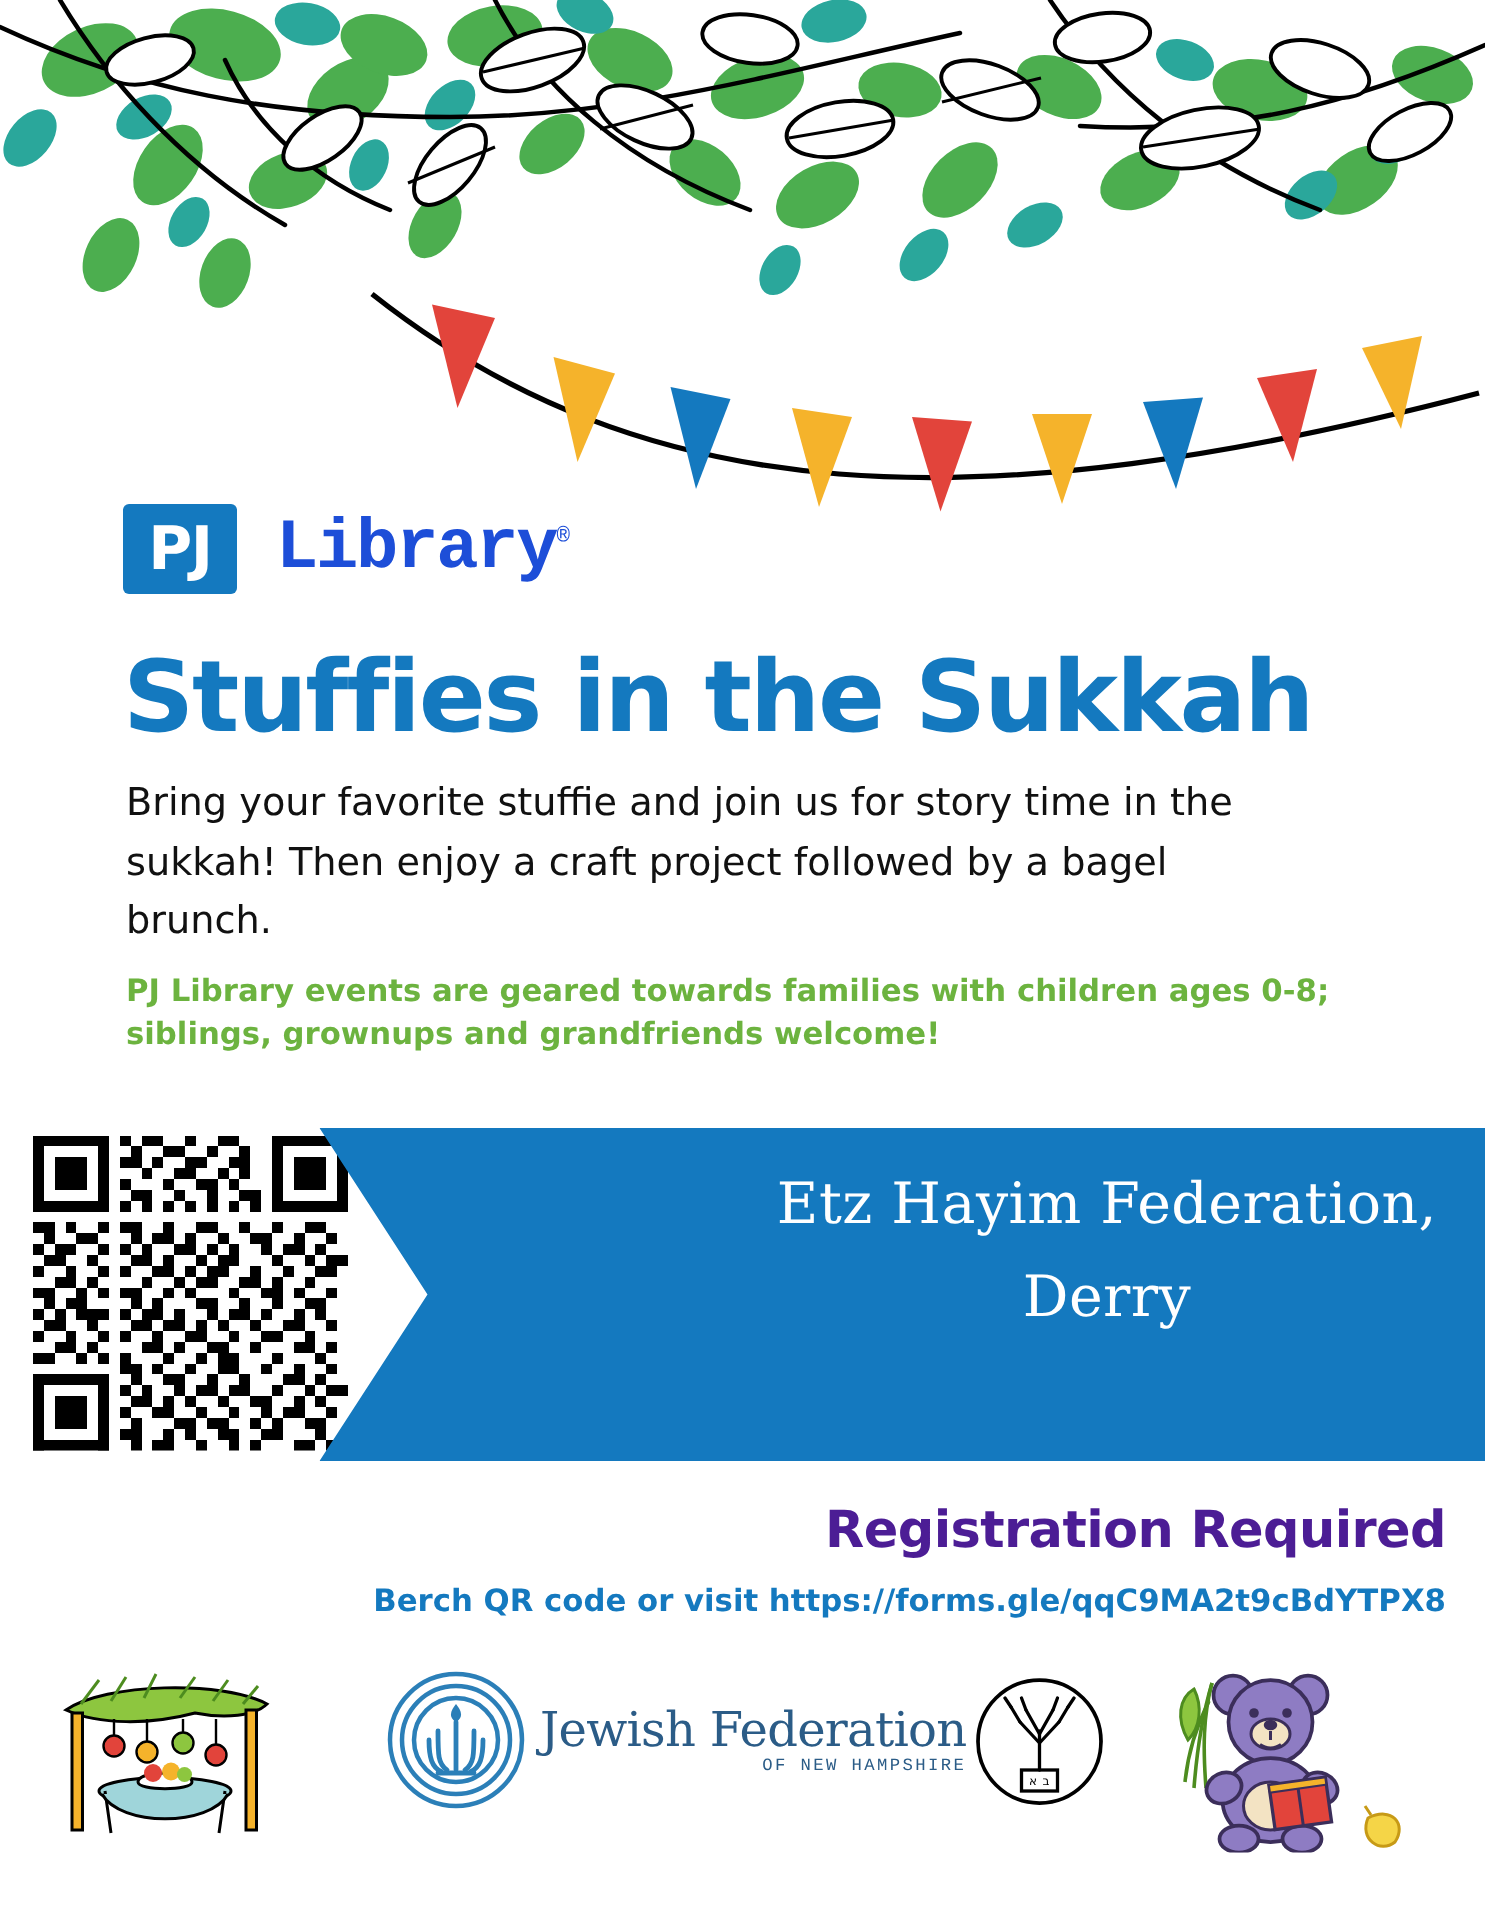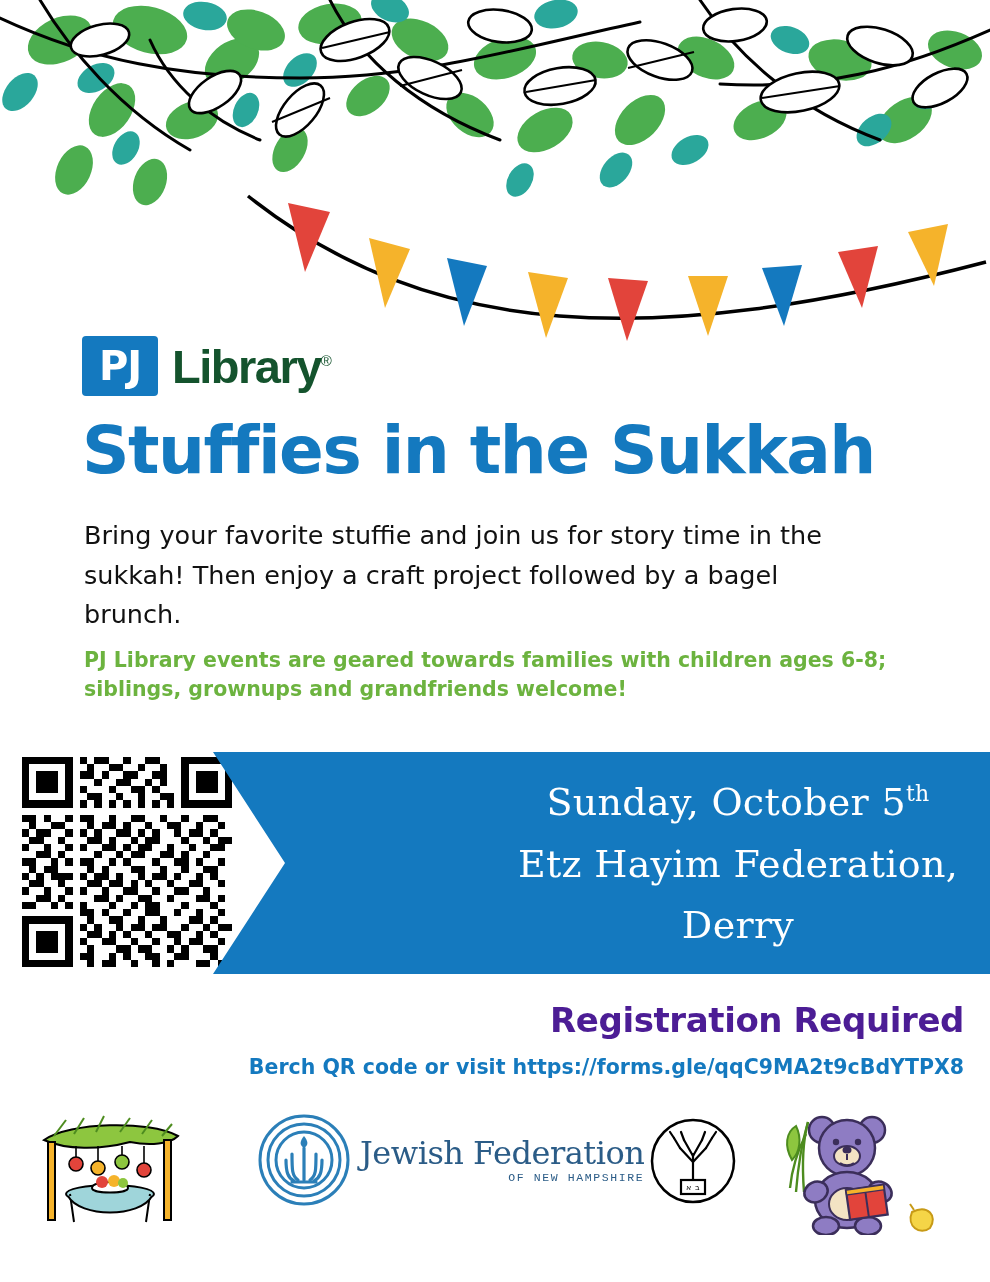--- a/index.html
+++ b/index.html
@@ -30,60 +30,60 @@
     pointer-events: none;
   }
 
   
   .logo-row {
     position: absolute;
     left: 82px;
     top: 336px;
     display: flex;
     align-items: center;
-    gap: 14px;
+    gap: 26px;
   }
   .pj-mark {
     width: 76px;
     height: 60px;
     background: #1479bf;
     border-radius: 4px;
     position: relative;
     display: flex;
     align-items: center;
     justify-content: center;
   }
   .pj-mark .pj-text {
     color: #ffffff;
     font-size: 40px;
     font-weight: bold;
     letter-spacing: -1px;
     font-family: "DejaVu Sans", sans-serif;
     line-height: 1;
   }
   .pj-wordmark {
-    color: #14532d;
+    color: #1d4ed8;
     font-size: 47px;
     font-weight: bold;
     letter-spacing: -1.5px;
     line-height: 1;
     position: relative;
-    font-family: Liberation Sans, sans-serif;
+    font-family: Liberation Mono, monospace;
   }
   .pj-wordmark .reg {
     font-size: 15px;
     vertical-align: super;
     font-weight: normal;
   }
 
   
   .headline {
     position: absolute;
     left: 82px;
-    top: 416px;
+    top: 430px;
     width: 860px;
     color: #1479bf;
     font-size: 66px;
     font-weight: bold;
     letter-spacing: -1.5px;
     line-height: 1.06;
     font-family: "DejaVu Sans", sans-serif;
   }
 
   
@@ -318,21 +318,21 @@
       <span class="pj-text">PJ</span>
     </div>
     <div class="pj-wordmark">
       <span>Library</span><span class="reg">®</span>
     </div>
   </div>
 
   <div class="headline">Stuffies in the Sukkah</div>
 
   <div class="body-copy">Bring your favorite stuffie and join us for story time in the sukkah! Then enjoy a craft project followed by a bagel brunch.</div>
-  <div class="sub-copy">PJ Library events are geared towards families with children ages 6-8; siblings, grownups and grandfriends welcome!</div>
+  <div class="sub-copy">PJ Library events are geared towards families with children ages 0-8; siblings, grownups and grandfriends welcome!</div>
 
   <div class="qr-wrap">
     <svg width="210" height="210" viewBox="0 0 29 29" shape-rendering="crispEdges">
       <rect width="29" height="29" fill="#ffffff"></rect>
       <g fill="#000000">
 
         <rect x="0" y="0" width="7" height="1"></rect>
           <rect x="0" y="6" width="7" height="1"></rect>
         <rect x="0" y="0" width="1" height="7"></rect>
           <rect x="6" y="0" width="1" height="7"></rect>
@@ -561,21 +561,20 @@
         <rect x="27" y="28" width="1" height="1"></rect>
       </g>
     </svg>
   </div>
 
   <div class="banner">
     <svg class="banner-bg" viewBox="0 0 777 222" preserveAspectRatio="none">
       <polygon points="0,0 777,0 777,222 0,222 72,111" fill="#1479bf"></polygon>
     </svg>
     <div class="banner-text">
-      <div><span>Sunday, October 5</span><span class="sup">th</span></div>
       <div>Etz Hayim Federation, Derry</div>
     </div>
   </div>
 
   <div class="reg-title">Registration Required</div>
   <div class="reg-sub">Berch QR code or visit https://forms.gle/qqC9MA2t9cBdYTPX8</div>
 
   <div class="footer-row">
 
     <svg style="position:absolute;left:30px;top:6px" width="160" height="125" viewBox="0 0 160 125">

